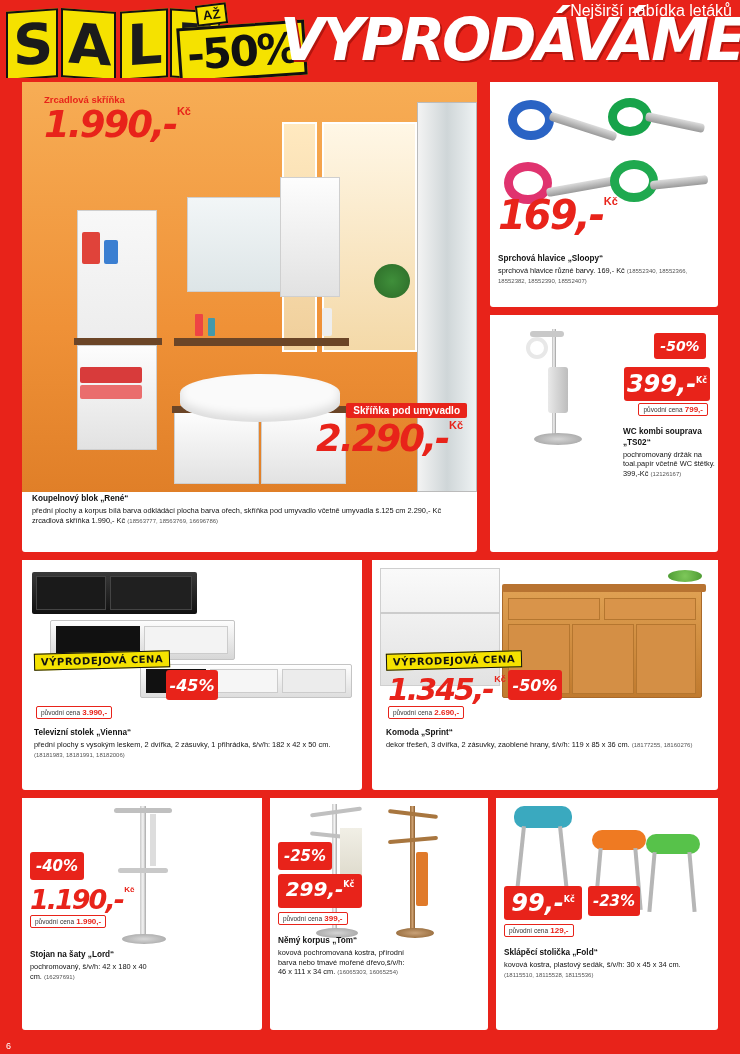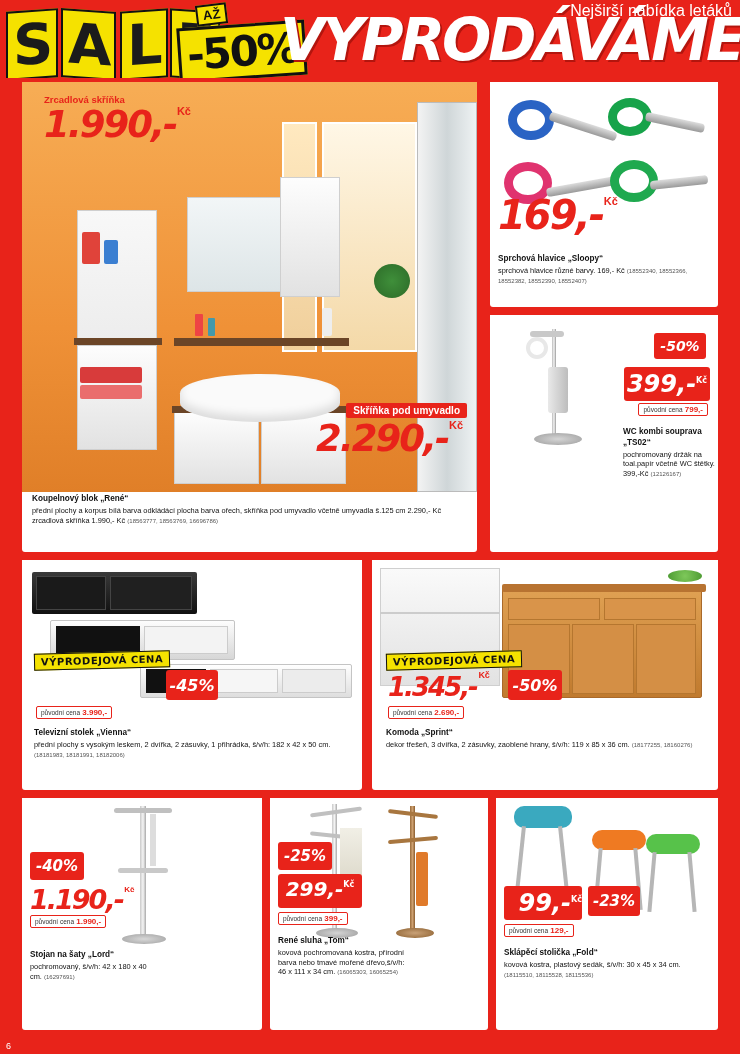--- a/index.html
+++ b/index.html
@@ -304,21 +304,21 @@
     <div style="position:absolute;left:130px;top:24px;width:204px;height:8px;background:#b87331;border-radius:2px;"></div>
     <div style="position:absolute;left:136px;top:38px;width:92px;height:22px;background:#d9944a;border:1px solid #b5762f;"></div>
     <div style="position:absolute;left:232px;top:38px;width:92px;height:22px;background:#d9944a;border:1px solid #b5762f;"></div>
     <div style="position:absolute;left:136px;top:64px;width:62px;height:70px;background:#d48f45;border:1px solid #b5762f;"></div>
     <div style="position:absolute;left:200px;top:64px;width:62px;height:70px;background:#d48f45;border:1px solid #b5762f;"></div>
     <div style="position:absolute;left:264px;top:64px;width:60px;height:70px;background:#d48f45;border:1px solid #b5762f;"></div>
     <div style="position:absolute;left:296px;top:10px;width:34px;height:12px;background:radial-gradient(circle,#7ec85a,#4c9a32);border-radius:50%;"></div>
   </div>
   <div class="banner" style="left:14px;top:92px;">VÝPRODEJOVÁ CENA</div>
   <div style="position:absolute;left:16px;top:112px;">
-    <span class="pricebig" style="font-size:26px;">1.345,-</span>
+    <span class="pricebig" style="font-size:30px;">1.345,-</span>
     <span class="kc" style="font-size:9px;position:relative;top:-12px;left:-3px;">Kč</span>
   </div>
   <div class="discbox" style="left:136px;top:110px;width:54px;height:30px;font-size:16px;border-radius:3px;">-50%</div>
   <div class="oldprice" style="left:16px;top:146px;border:1px solid #e8231a;">
     <span class="small">původní cena</span>
     <span>2.690,-</span>
   </div>
   <div class="desc" style="left:14px;top:168px;width:324px;">
     <span class="t">Komoda „Sprint“</span>
     <span>dekor třešeň, 3 dvířka, 2 zásuvky, zaoblené hrany, š/v/h: 119 x 85 x 36 cm.</span>
@@ -365,40 +365,40 @@
   </div>
   <div class="discbox" style="left:8px;top:44px;width:54px;height:28px;font-size:15px;border-radius:3px;">-25%</div>
   <div class="redbox" style="left:8px;top:76px;width:84px;height:34px;border-radius:3px;">
     <span style="font-size:20px;font-style:italic;position:relative;top:3px;">299,-</span><span style="font-size:8px;vertical-align:super;">Kč</span>
   </div>
   <div class="oldprice" style="left:8px;top:114px;border:1px solid #e8231a;">
     <span class="small">původní cena</span>
     <span>399,-</span>
   </div>
   <div class="desc" style="left:8px;top:138px;width:132px;">
-    <span class="t">René sluha „Tom“</span>
+    <span class="t">Němý korpus „Tom“</span>
     <span>kovová pochromovaná kostra, přírodní barva nebo tmavé mořené dřevo,š/v/h: 46 x 111 x 34 cm.</span>
     <span class="codes">(16065303, 16065254)</span>
   </div>
 </div>
 
 <div class="card" id="card8">
   <div class="photo" style="left:0;top:0;width:222px;height:150px;background:#fff;">
     <div style="position:absolute;left:18px;top:8px;width:58px;height:22px;background:#3aa9bf;border-radius:10px;"></div>
     <div style="position:absolute;left:22px;top:28px;width:4px;height:76px;background:#b6b6b6;transform:rotate(6deg);"></div>
     <div style="position:absolute;left:66px;top:28px;width:4px;height:76px;background:#b6b6b6;transform:rotate(-6deg);"></div>
     <div style="position:absolute;left:14px;top:100px;width:64px;height:4px;background:#b6b6b6;"></div>
     <div style="position:absolute;left:96px;top:32px;width:54px;height:20px;background:#ef7a22;border-radius:10px;"></div>
     <div style="position:absolute;left:100px;top:50px;width:4px;height:62px;background:#b6b6b6;transform:rotate(5deg);"></div>
     <div style="position:absolute;left:140px;top:50px;width:4px;height:62px;background:#b6b6b6;transform:rotate(-5deg);"></div>
     <div style="position:absolute;left:150px;top:36px;width:54px;height:20px;background:#57c24a;border-radius:10px;"></div>
     <div style="position:absolute;left:154px;top:54px;width:4px;height:60px;background:#b6b6b6;transform:rotate(5deg);"></div>
     <div style="position:absolute;left:194px;top:54px;width:4px;height:60px;background:#b6b6b6;transform:rotate(-5deg);"></div>
   </div>
-  <div class="redbox" style="left:8px;top:88px;width:78px;height:34px;border-radius:3px;text-align:right;">
+  <div class="redbox" style="left:8px;top:88px;width:78px;height:34px;border-radius:3px;">
     <span style="font-size:24px;font-style:italic;position:relative;top:3px;">99,-</span><span style="font-size:8px;vertical-align:super;">Kč</span>
   </div>
   <div class="discbox" style="left:92px;top:88px;width:52px;height:30px;font-size:15px;border-radius:3px;">-23%</div>
   <div class="oldprice" style="left:8px;top:126px;border:1px solid #e8231a;">
     <span class="small">původní cena</span>
     <span>129,-</span>
   </div>
   <div class="desc" style="left:8px;top:150px;width:206px;">
     <span class="t">Sklápěcí stolička „Fold“</span>
     <span>kovová kostra, plastový sedák, š/v/h: 30 x 45 x 34 cm.</span>

